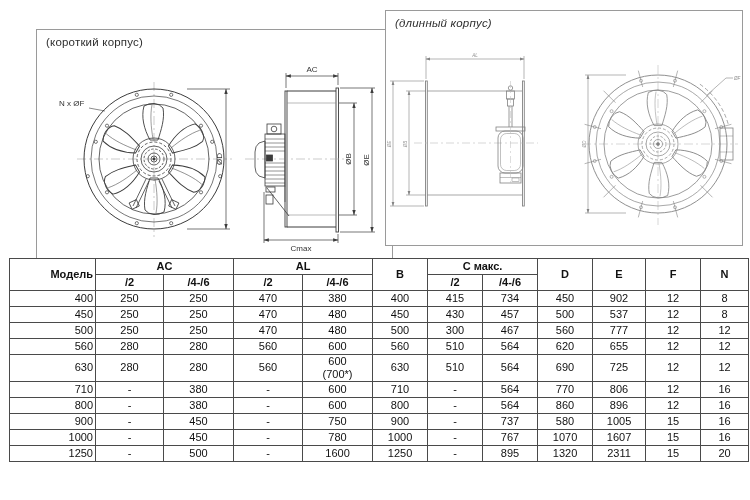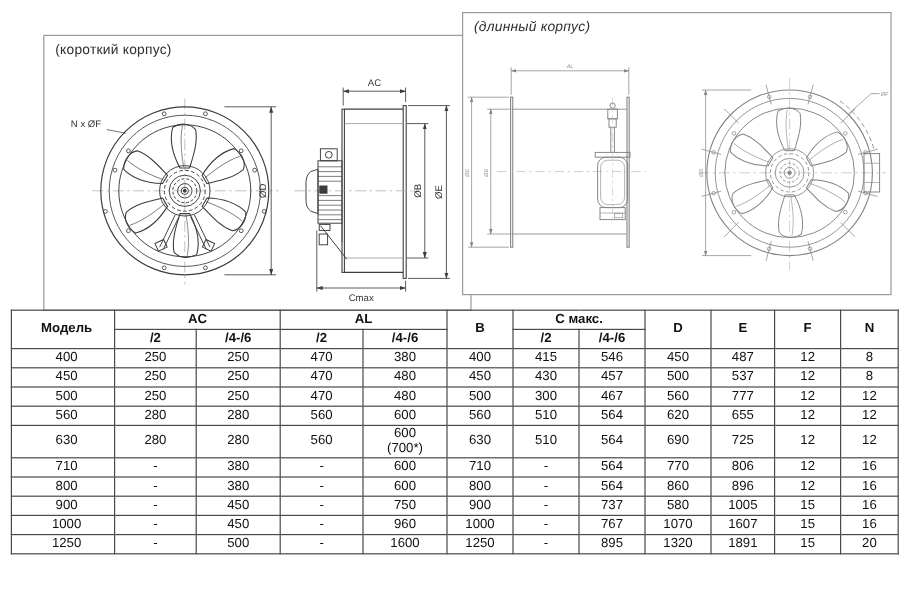--- a/index.html
+++ b/index.html
@@ -10,21 +10,21 @@
   .panel-title{position:absolute;left:9px;top:6px;font-size:11.5px;color:#2e2e2e;letter-spacing:.2px;}
   svg.drawing{position:absolute;left:0;top:0;}
   .dimtext{font-size:8px;fill:#333;}
   .tinytext{font-size:4.5px;fill:#8f8f8f;}
   .table-wrap{position:absolute;left:9px;top:258px;}
   table{border-collapse:collapse;table-layout:fixed;width:739px;font-size:11px;color:#111;
     border:1.5px solid #3f3f3f;}
   th,td{border:1px solid #4a4a4a;text-align:center;padding:0 2px;height:15px;line-height:1.18;
     white-space:pre-line;overflow:hidden;}
   th{font-weight:bold;}
-  th.model-h,td.model{text-align:center;padding-left:8px;}
+  th.model-h,td.model{text-align:right;padding-left:8px;}
 </style>
 </head>
 <body>
 
 <div class="panel panel-short">
   <div class="panel-title">(короткий корпус)</div>
   <svg class="drawing" width="355" height="228" viewBox="0 0 355 228">
     <defs>
       <marker id="arrS" markerWidth="9" markerHeight="8" refX="7" refY="3" orient="auto-start-reverse">
         <path d="M0,0.6 L7.5,3 L0,5.4 Z" fill="#3c3c3c"></path>
@@ -345,23 +345,23 @@
     </thead>
     <tbody>
         <tr>
           <td class="model">400</td>
           <td>250</td>
           <td>250</td>
           <td>470</td>
           <td>380</td>
           <td>400</td>
           <td>415</td>
-          <td>546</td>
+          <td>734</td>
           <td>450</td>
-          <td>487</td>
+          <td>902</td>
           <td>12</td>
           <td>8</td>
         </tr>
         <tr>
           <td class="model">450</td>
           <td>250</td>
           <td>250</td>
           <td>470</td>
           <td>480</td>
           <td>450</td>
@@ -455,38 +455,38 @@
           <td>580</td>
           <td>1005</td>
           <td>15</td>
           <td>16</td>
         </tr>
         <tr>
           <td class="model">1000</td>
           <td>-</td>
           <td>450</td>
           <td>-</td>
-          <td>960</td>
+          <td>780</td>
           <td>1000</td>
           <td>-</td>
           <td>767</td>
           <td>1070</td>
           <td>1607</td>
           <td>15</td>
           <td>16</td>
         </tr>
         <tr>
           <td class="model">1250</td>
           <td>-</td>
           <td>500</td>
           <td>-</td>
           <td>1600</td>
           <td>1250</td>
           <td>-</td>
           <td>895</td>
           <td>1320</td>
-          <td>1891</td>
+          <td>2311</td>
           <td>15</td>
           <td>20</td>
         </tr>
       </tbody>
   </table>
 </div>
 
 </body></html>

